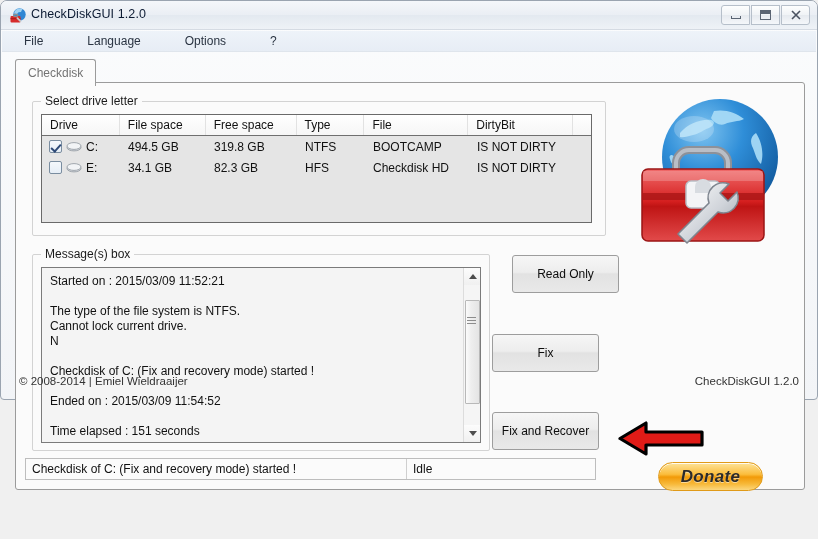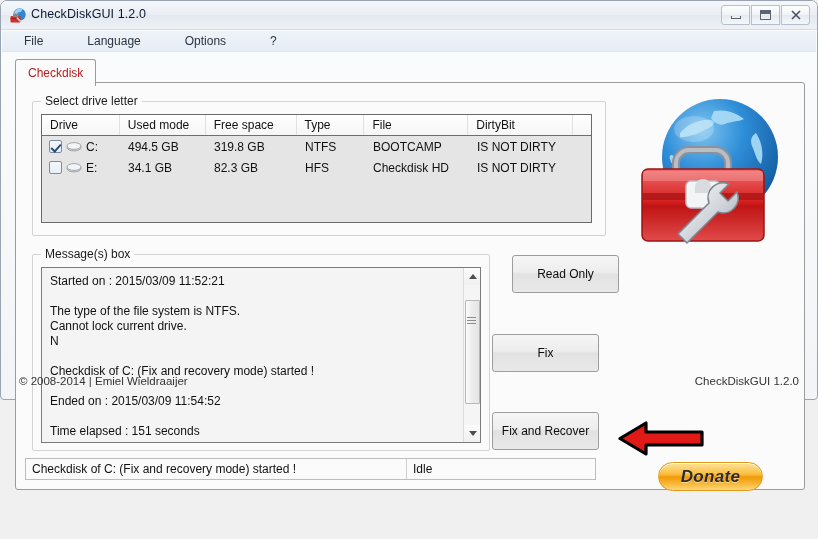--- a/index.html
+++ b/index.html
@@ -58,21 +58,21 @@
     display: flex; align-items: center;
   }
   .menu-item {
     font-size: 12px; color: #2a3442;
     padding: 2px 22px; cursor: default;
   }
 
   
   .tabstrip { position: absolute; left: 14px; top: 58px; display: flex; align-items: flex-end; z-index: 4; }
   .tab {
-    font-size: 12px; color: #b91c1c;
+    font-size: 12px; color: #737373;
     padding: 5px 12px 5px 12px;
     border: 1px solid #9b9b9b;
     border-bottom: none;
     border-radius: 3px 3px 0 0;
     margin-right: -1px;
     position: relative;
   }
   .tab.active {
     background: #fbfbfb;
     padding-bottom: 6px; padding-top: 6px;
@@ -271,21 +271,21 @@
 
     <div class="tabpage">
 
       <div class="groupbox" style="left:16px; top:11px; width:574px; height:142px;">
         <div class="gb-body"></div>
         <div class="gb-title">Select drive letter</div>
 
         <div class="lv">
           <div class="lv-head">
             <div class="th col-drive">Drive</div>
-            <div class="th col-used">Used mode</div>
+            <div class="th col-used">File space</div>
             <div class="th col-free">Free space</div>
             <div class="th col-type">Type</div>
             <div class="th col-label">File</div>
             <div class="th col-dirty">DirtyBit</div>
             <div class="th col-pad"></div>
           </div>
 
           <div class="lv-row">
             <div class="td col-drive cell-drive">
               <span class="cb checked"></span>

